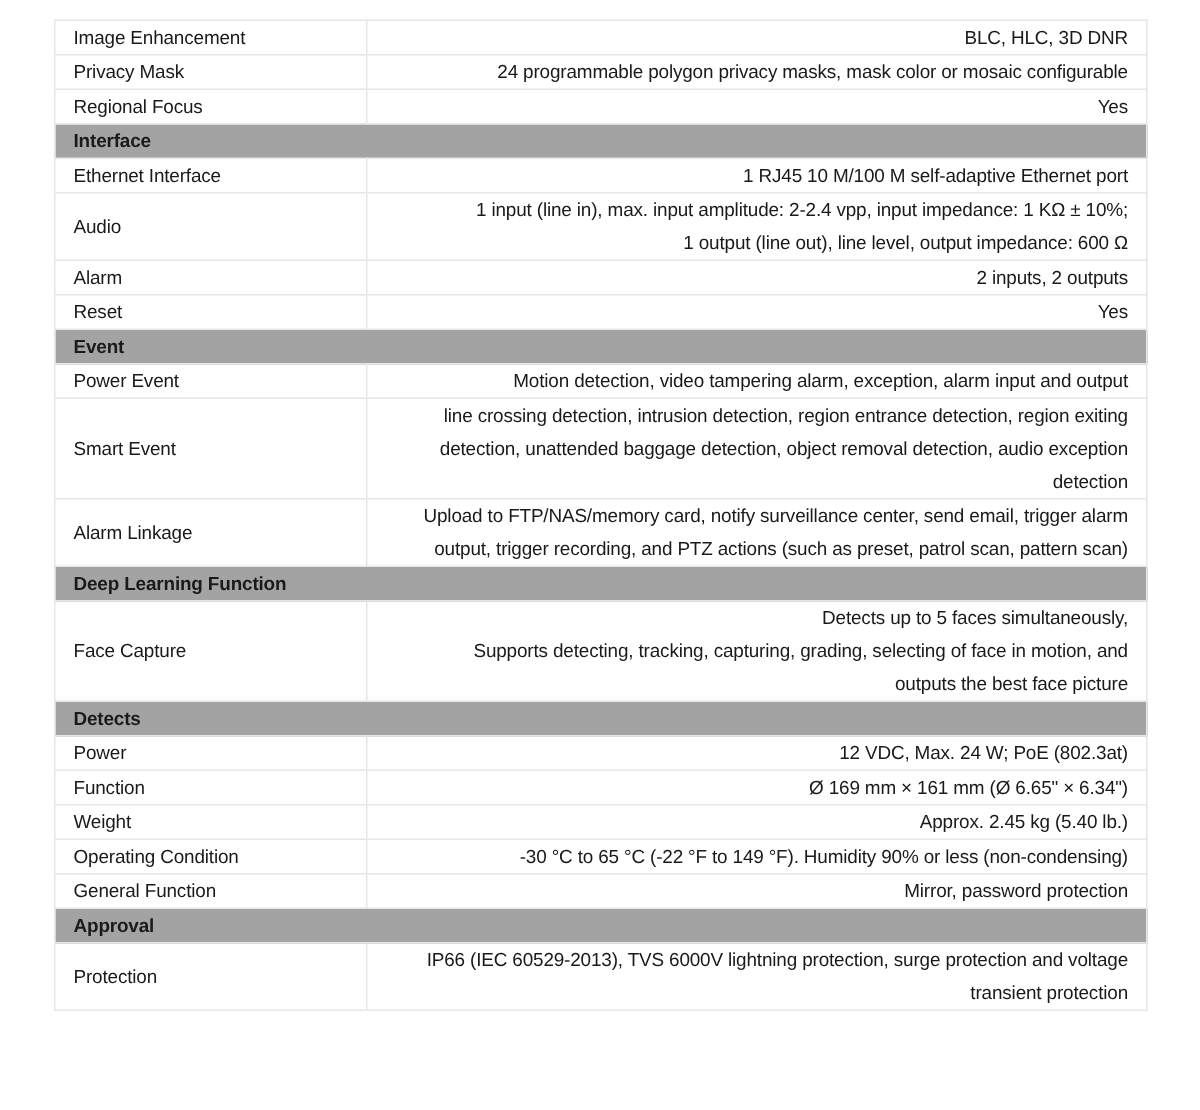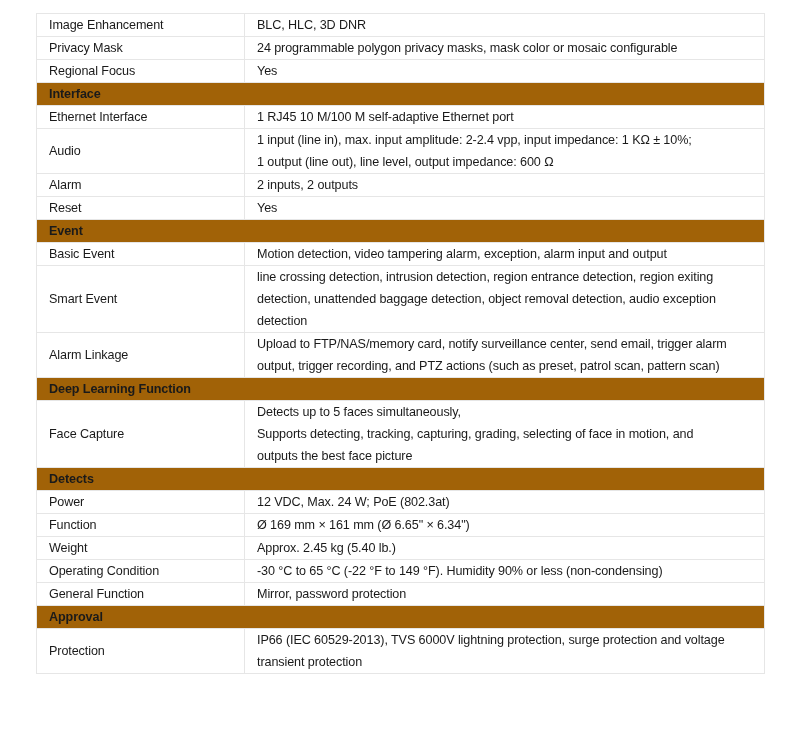--- a/index.html
+++ b/index.html
@@ -28,27 +28,28 @@
   .spec-table col.c1 { width: 208px; }
   .spec-table col.c2 { width: 520px; }
   .spec-table td {
     border: 1px solid #e6e6e6;
     padding: 0 12px;
     vertical-align: middle;
     line-height: 22px;
     height: 21px;
   }
   .spec-table tr.section td {
-    background: #a16207;
+    background: #a3a3a3;
     font-weight: bold;
     height: 22px;
   }
   .spec-table td.value .line {
     display: block;
     line-height: 22px;
+    text-align: right;
   }
 </style>
 </head>
 <body>
 
 <table class="spec-table">
   <colgroup>
       <col class="c1">
       <col class="c2">
     </colgroup>
@@ -96,21 +97,21 @@
       <tr>
         <td class="label">Reset</td>
         <td class="value">
           <span class="line">Yes</span>
         </td>
       </tr>
       <tr class="section">
         <td colspan="2">Event</td>
       </tr>
       <tr>
-        <td class="label">Basic Event</td>
+        <td class="label">Power Event</td>
         <td class="value">
           <span class="line">Motion detection, video tampering alarm, exception, alarm input and output</span>
         </td>
       </tr>
       <tr>
         <td class="label">Smart Event</td>
         <td class="value">
           <span class="line">line crossing detection, intrusion detection, region entrance detection, region exiting</span>
           <span class="line">detection, unattended baggage detection, object removal detection, audio exception</span>
           <span class="line">detection</span>

